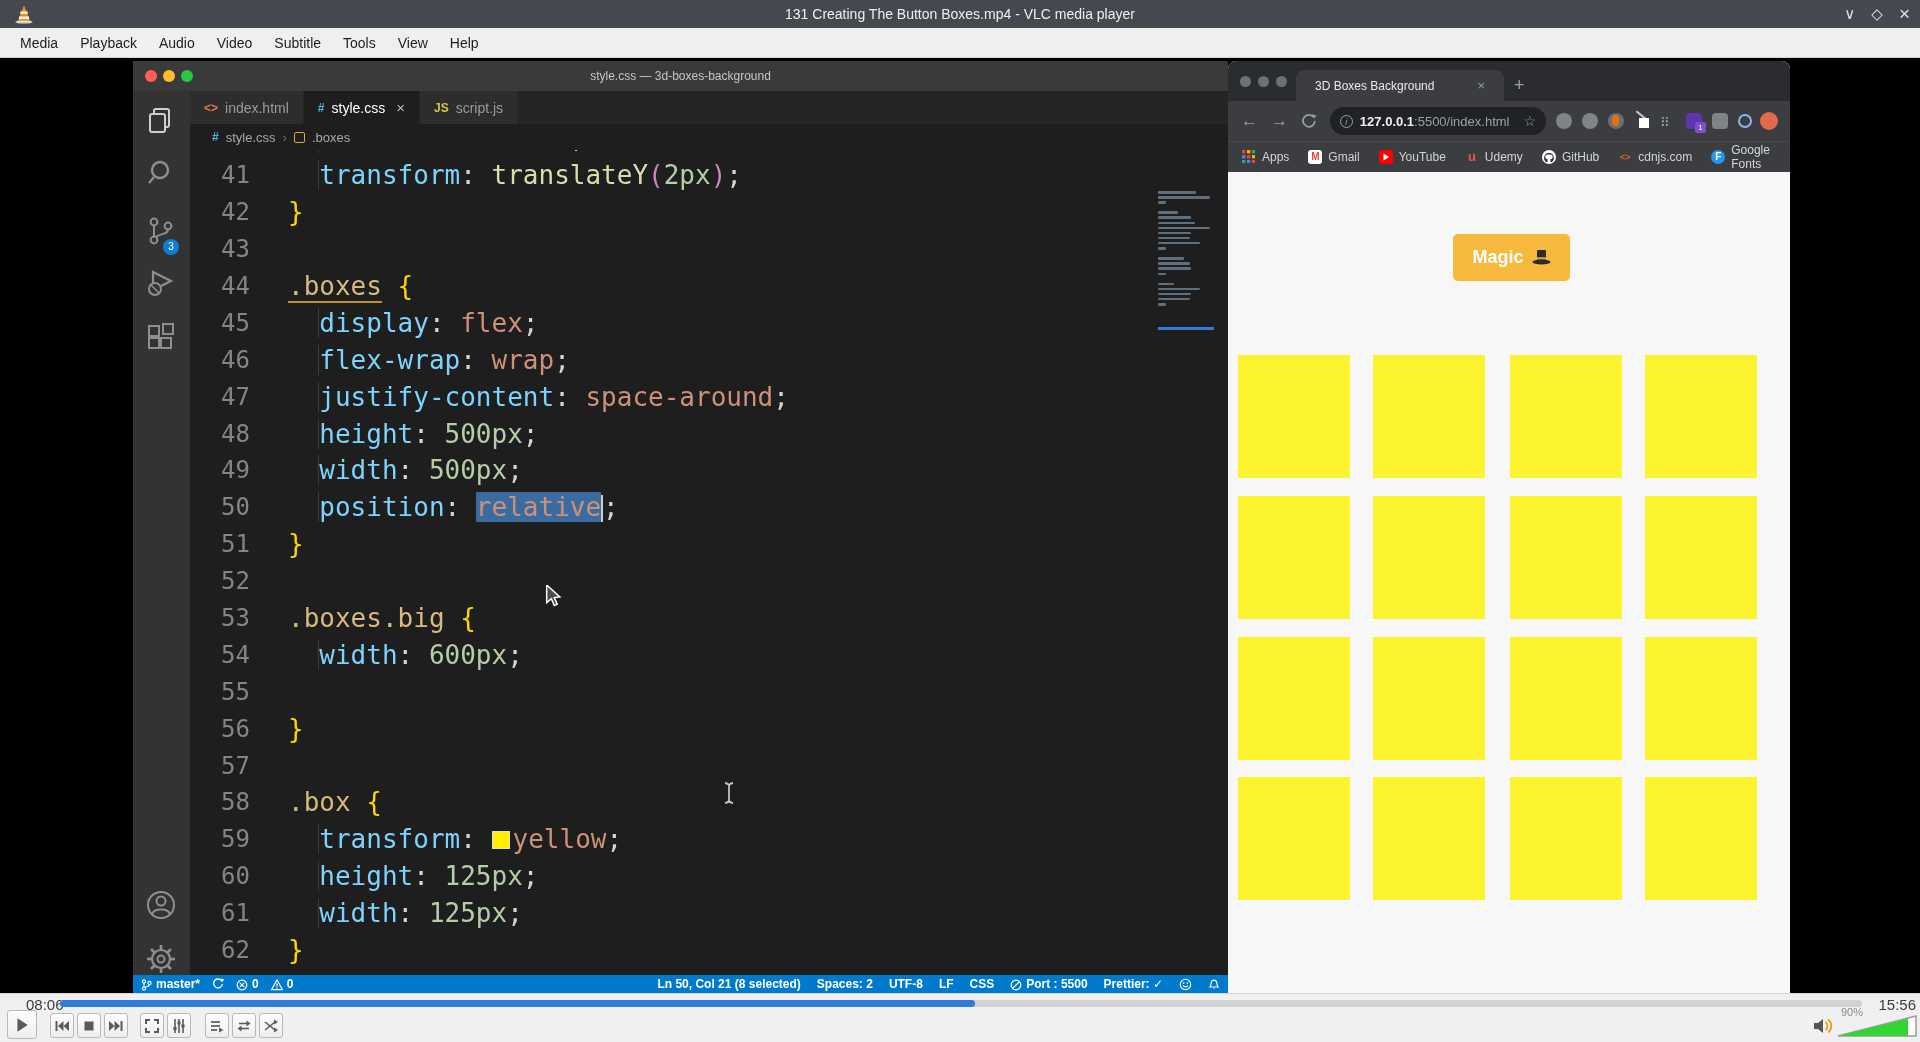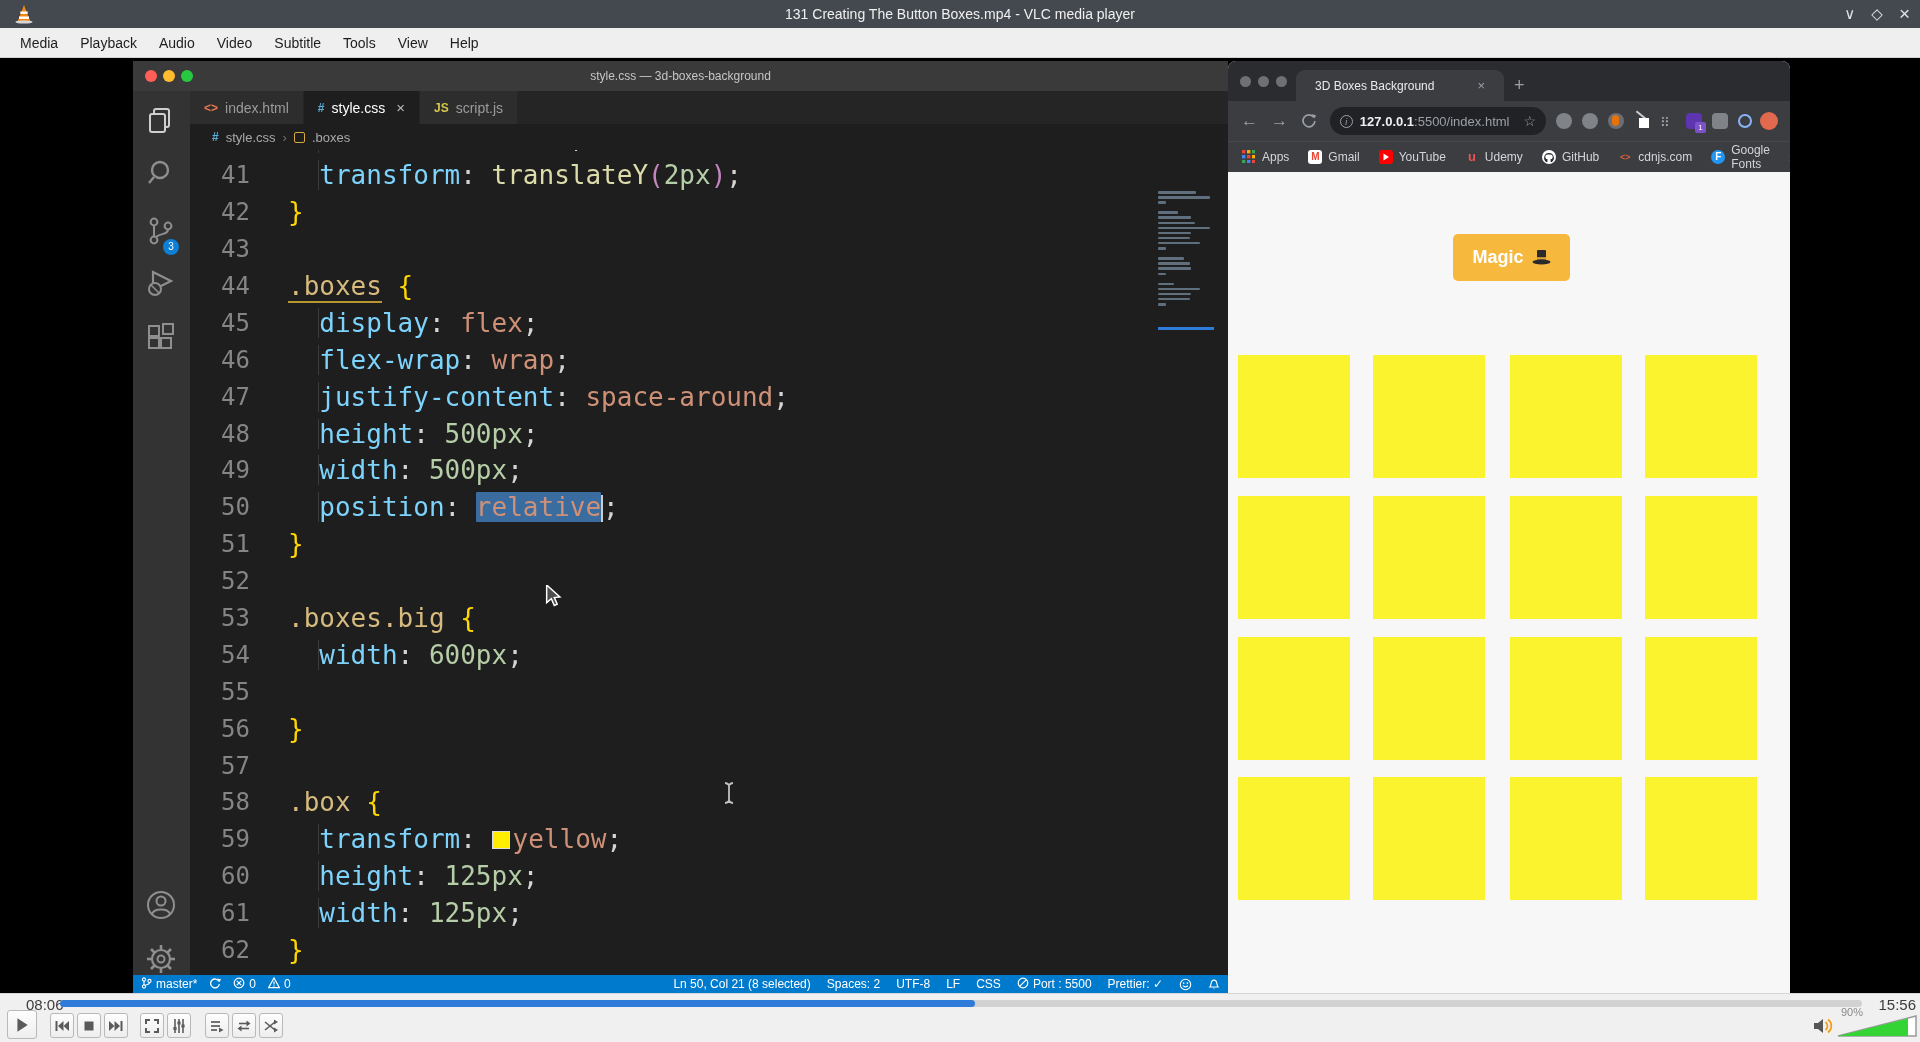--- a/index.html
+++ b/index.html
@@ -54,21 +54,21 @@
   .tk-sel { background:#3a6ca0; border-radius:1px; }
   .cursor { display:inline-block; width:2px; height:27px; background:#cccccc; vertical-align:middle; }
   .swatch { display:inline-block; width:18px; height:18px; background:#ffee00; border:1px solid #ddd;
     margin-right:3px; vertical-align:-1px; }
   #minimap { left:968px; top:41px; width:56px; height:220px; }
   .mm-bar { height:2.5px; margin-bottom:2.6px; background:#5f6f7d; border-radius:1px; }
   #mm-sel { position:absolute; left:0; width:56px; height:3px; background:#2f7bd9; top:136px; }
   #vsc-statusbar { left:0; top:914px; width:1095px; height:18px; background:#007acc; color:#fff;
     font-size:12px; display:flex; align-items:center; padding:0 8px; gap:14px; }
   #vsc-status-right { margin-left:auto; display:flex; gap:16px; align-items:center; }
-  .st-item { display:flex; align-items:flex-start; gap:4px; }
+  .st-item { display:flex; align-items:flex-end; gap:4px;font-weight:bold; }
 
   
   #mouse-arrow, #ibeam { pointer-events:none; }
 
   
   #chrome { left:1228px; top:3px; width:562px; height:932px; background:#f7f7f7;
     border-radius:8px 8px 0 0; overflow:hidden; }
   #ch-strip { left:0; top:0; width:562px; height:40px; background:#2b2c2f; }
   .ch-dot { position:absolute; top:15px; width:11px; height:11px; border-radius:50%; background:#6e7174; }
   #ch-tab { position:absolute; left:68px; top:9px; width:208px; height:31px; background:#3c3d41;

